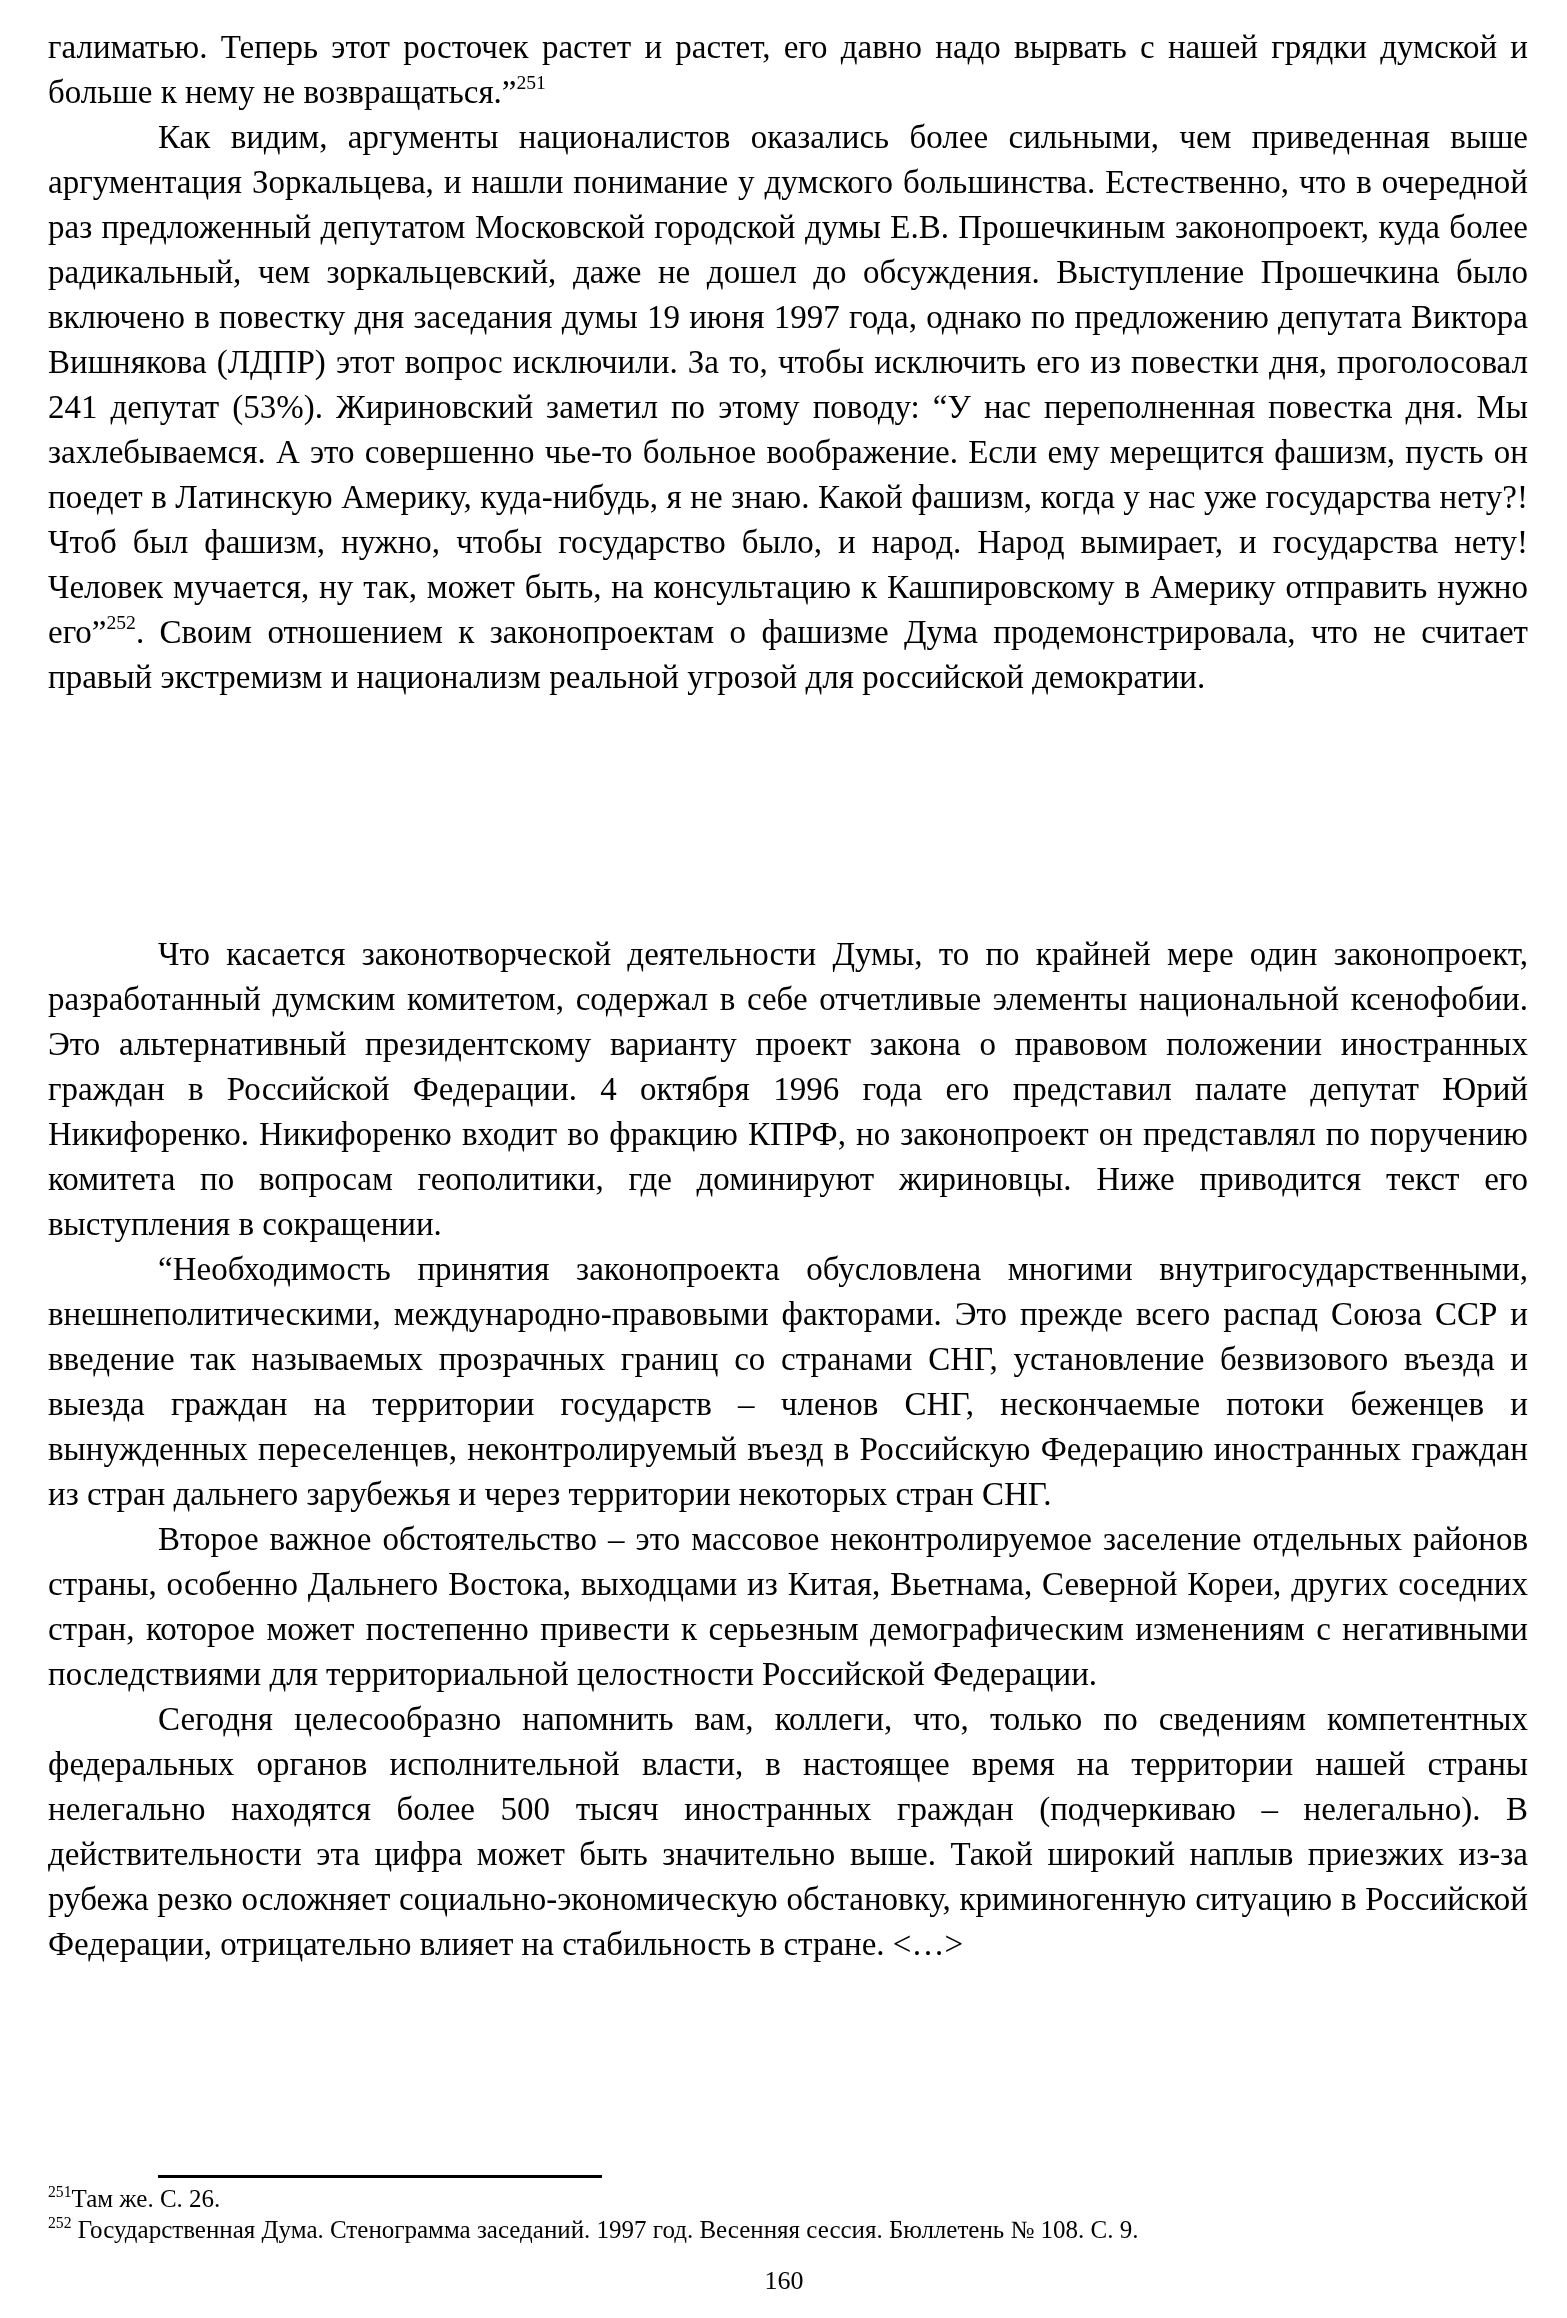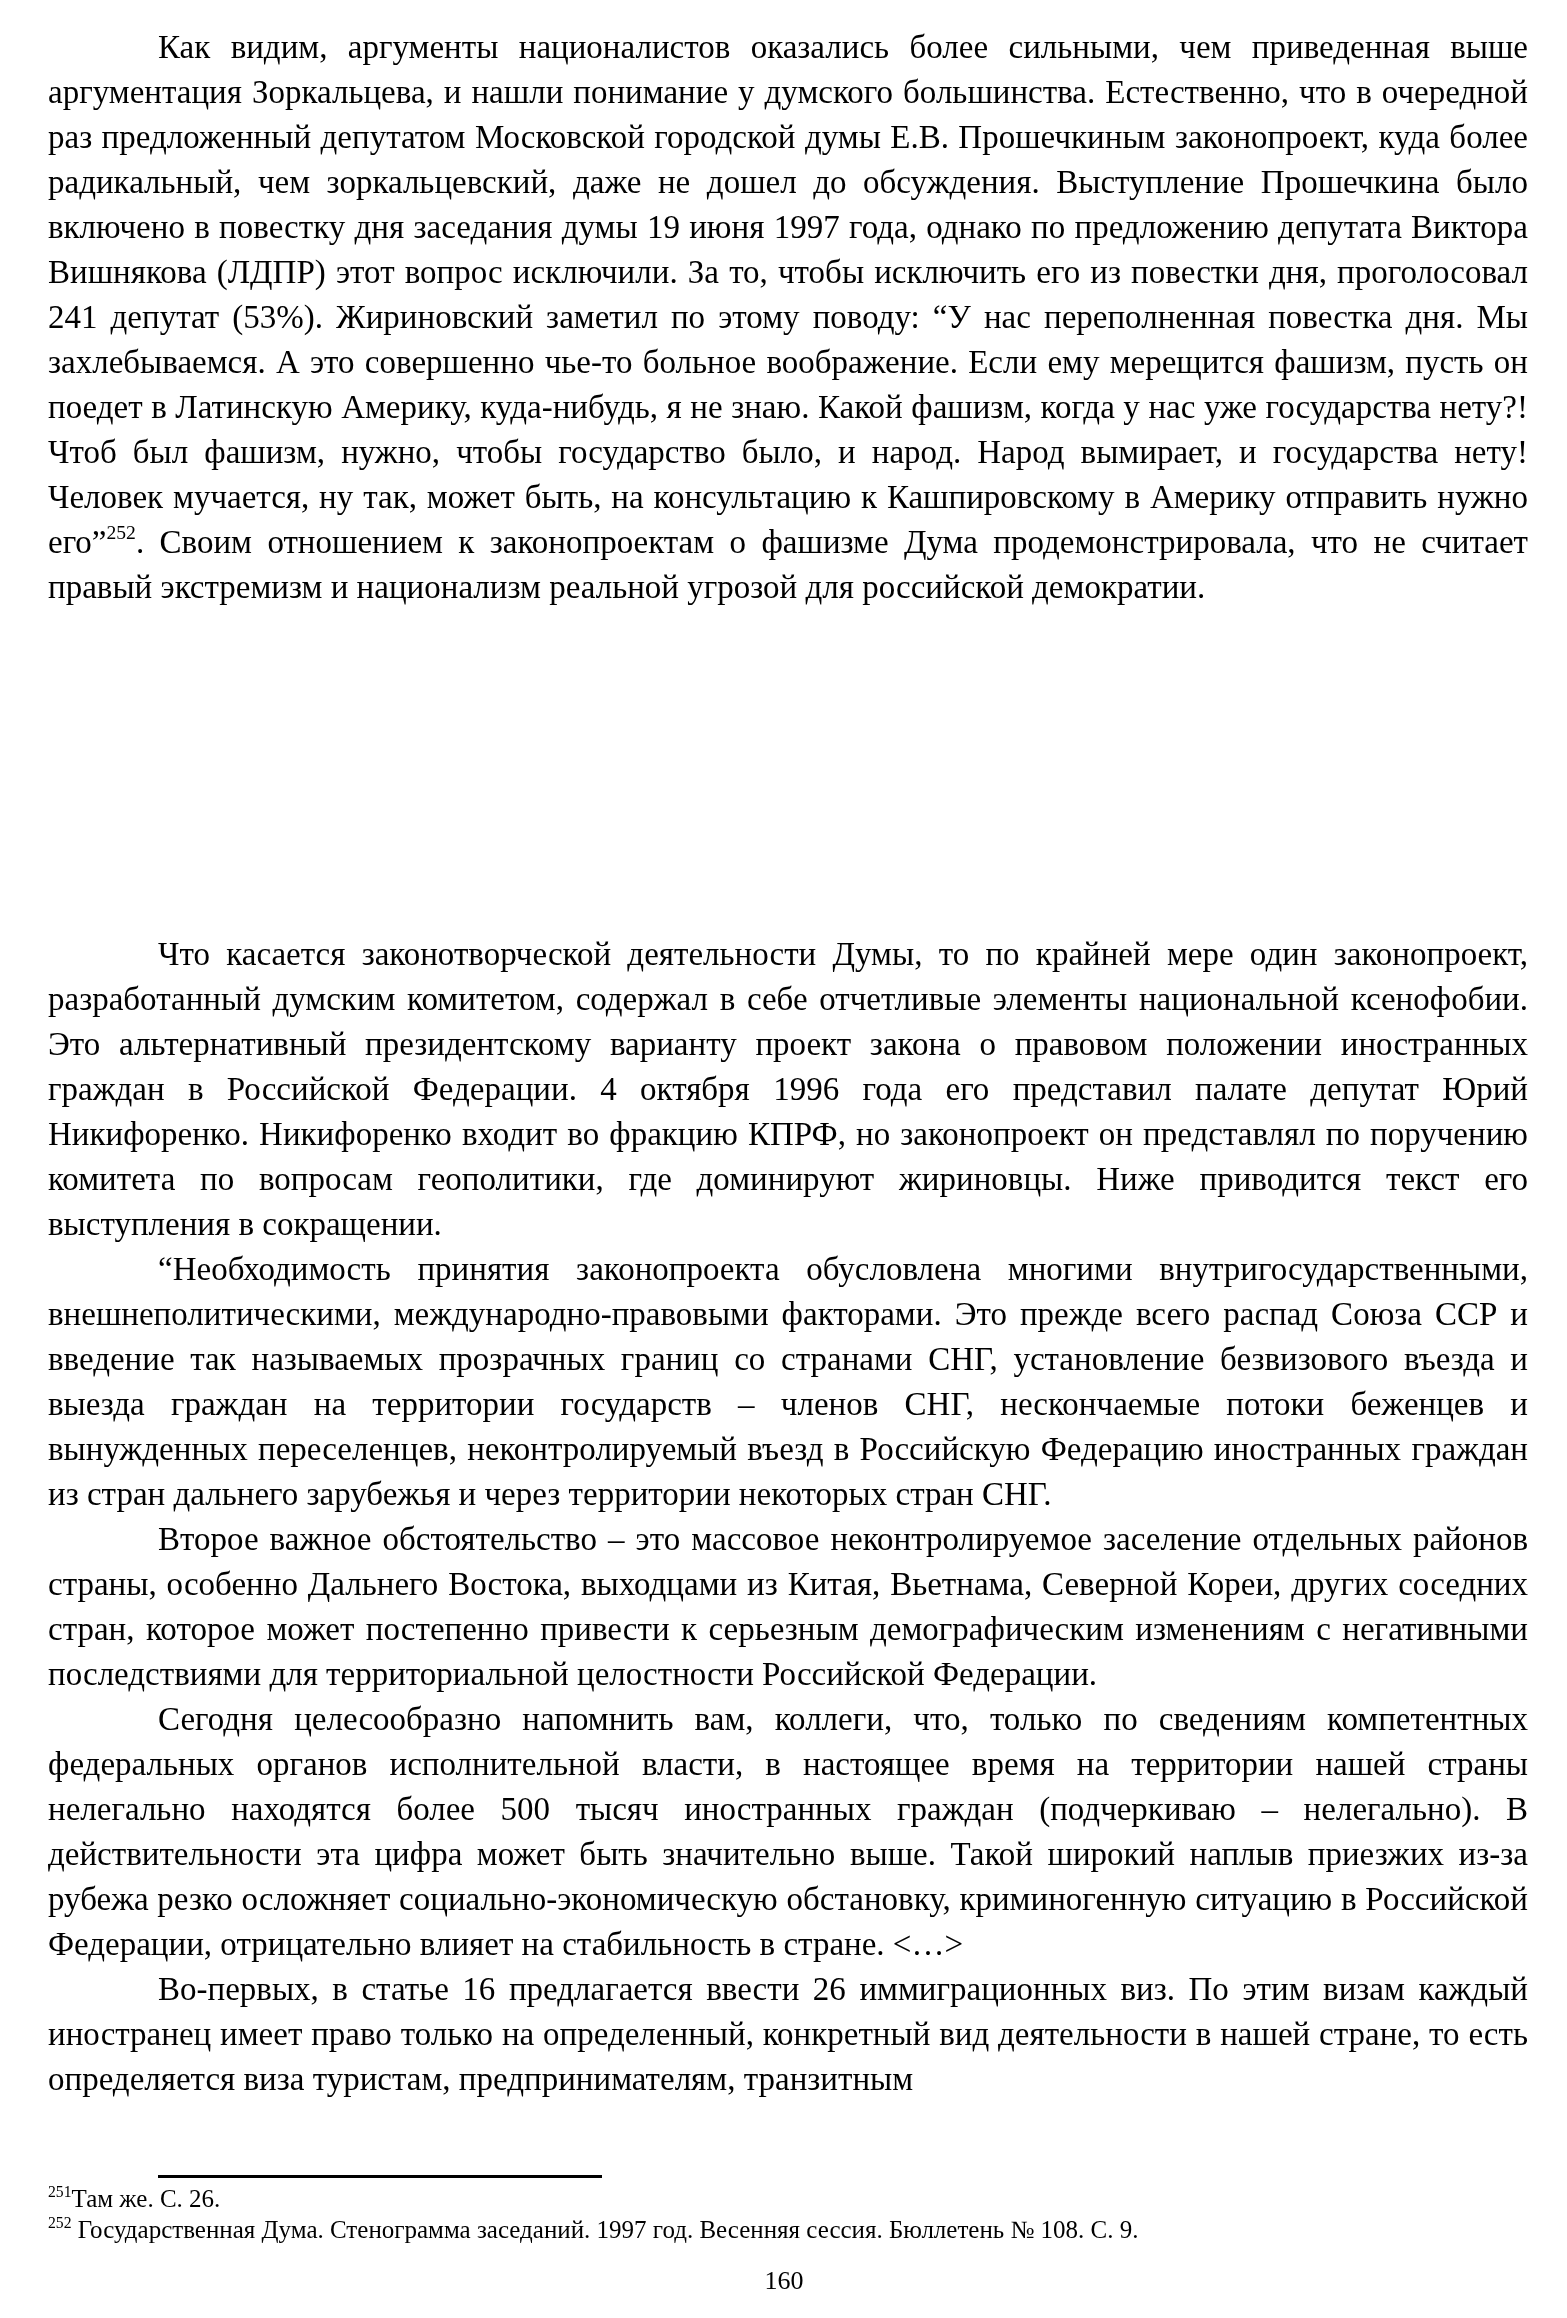--- a/index.html
+++ b/index.html
@@ -38,30 +38,30 @@
     position: absolute; left: 0; width: 1568px; top: 2264px;
     text-align: center; font-size: 26px; line-height: 33px;
   }
 </style>
 </head>
 <body>
 
 <div class="page">
 
   <div class="text" id="block1">
+    <p class="noindent"><span>галиматью. Теперь этот росточек растет и растет, его давно надо вырвать с нашей грядки думской и больше к нему не возвращаться.”</span><sup>251</sup></p>
     <p class="indent"><span>Как видим, аргументы националистов оказались более сильными, чем приведенная выше аргументация Зоркальцева, и нашли понимание у думского большинства. Естественно, что в очередной раз предложенный депутатом Московской городской думы Е.В. Прошечкиным законопроект, куда более радикальный, чем зоркальцевский, даже не дошел до обсуждения. Выступление Прошечкина было включено в повестку дня заседания думы 19 июня 1997 года, однако по предложению депутата Виктора Вишнякова (ЛДПР) этот вопрос исключили. За то, чтобы исключить его из повестки дня, проголосовал 241 депутат (53%). Жириновский заметил по этому поводу: “У нас переполненная повестка дня. Мы захлебываемся. А это совершенно чье-то больное воображение. Если ему мерещится фашизм, пусть он поедет в Латинскую Америку, куда-нибудь, я не знаю. Какой фашизм, когда у нас уже государства нету?! Чтоб был фашизм, нужно, чтобы государство было, и народ. Народ вымирает, и государства нету! Человек мучается, ну так, может быть, на консультацию к Кашпировскому в Америку отправить нужно его”</span><sup>252</sup><span>. Своим отношением к законопроектам о фашизме Дума продемонстрировала, что не считает правый экстремизм и национализм реальной угрозой для российской демократии.</span></p>
   </div>
 
 
   <div class="text" id="block2">
     <p class="indent">Что касается законотворческой деятельности Думы, то по крайней мере один законопроект, разработанный думским комитетом, содержал в себе отчетливые элементы национальной ксенофобии. Это альтернативный президентскому варианту проект закона о правовом положении иностранных граждан в Российской Федерации. 4 октября 1996 года его представил палате депутат Юрий Никифоренко. Никифоренко входит во фракцию КПРФ, но законопроект он представлял по поручению комитета по вопросам геополитики, где доминируют жириновцы. Ниже приводится текст его выступления в сокращении.</p>
     <p class="indent">“Необходимость принятия законопроекта обусловлена многими внутригосударственными, внешнеполитическими, международно-правовыми факторами. Это прежде всего распад Союза ССР и введение так называемых прозрачных границ со странами СНГ, установление безвизового въезда и выезда граждан на территории государств – членов СНГ, нескончаемые потоки беженцев и вынужденных переселенцев, неконтролируемый въезд в Российскую Федерацию иностранных граждан из стран дальнего зарубежья и через территории некоторых стран СНГ.</p>
     <p class="indent">Второе важное обстоятельство – это массовое неконтролируемое заселение отдельных районов страны, особенно Дальнего Востока, выходцами из Китая, Вьетнама, Северной Кореи, других соседних стран, которое может постепенно привести к серьезным демографическим изменениям с негативными последствиями для территориальной целостности Российской Федерации.</p>
     <p class="indent">Сегодня целесообразно напомнить вам, коллеги, что, только по сведениям компетентных федеральных органов исполнительной власти, в настоящее время на территории нашей страны нелегально находятся более 500 тысяч иностранных граждан (подчеркиваю – нелегально). В действительности эта цифра может быть значительно выше. Такой широкий наплыв приезжих из-за рубежа резко осложняет социально-экономическую обстановку, криминогенную ситуацию в Российской Федерации, отрицательно влияет на стабильность в стране. &lt;…&gt;</p>
-    <p class="indent">Во-первых, в статье 16 предлагается ввести 26 иммиграционных виз. По этим визам каждый иностранец имеет право только на определенный, конкретный вид деятельности в нашей стране, то есть определяется виза туристам, предпринимателям, транзитным</p>
   </div>
 
   <div class="fn-rule"></div>
 
   <div class="footnotes">
     <div><sup>251</sup><span>Там же. С. 26.</span></div>
     <div><sup>252</sup><span> Государственная Дума. Стенограмма заседаний. 1997 год. Весенняя сессия. Бюллетень № 108. С. 9.</span></div>
   </div>
 
   <div class="page-number">160</div>

